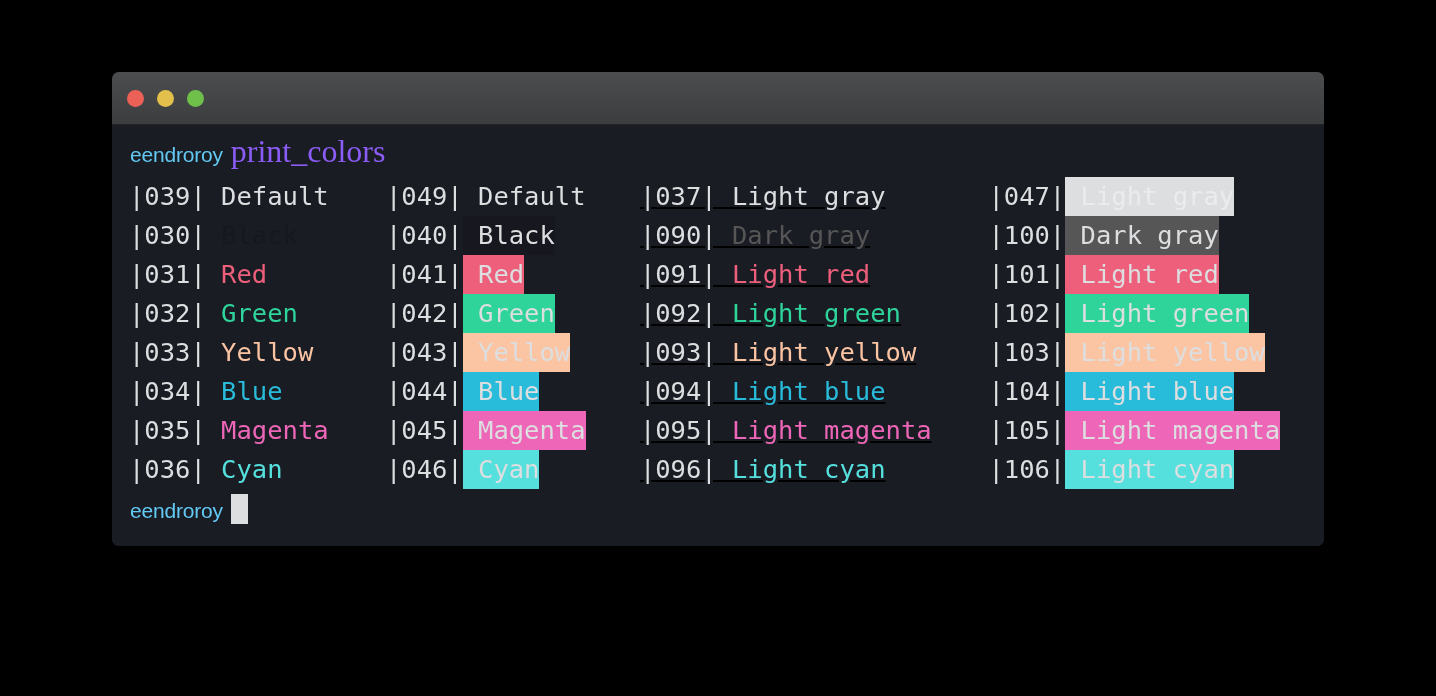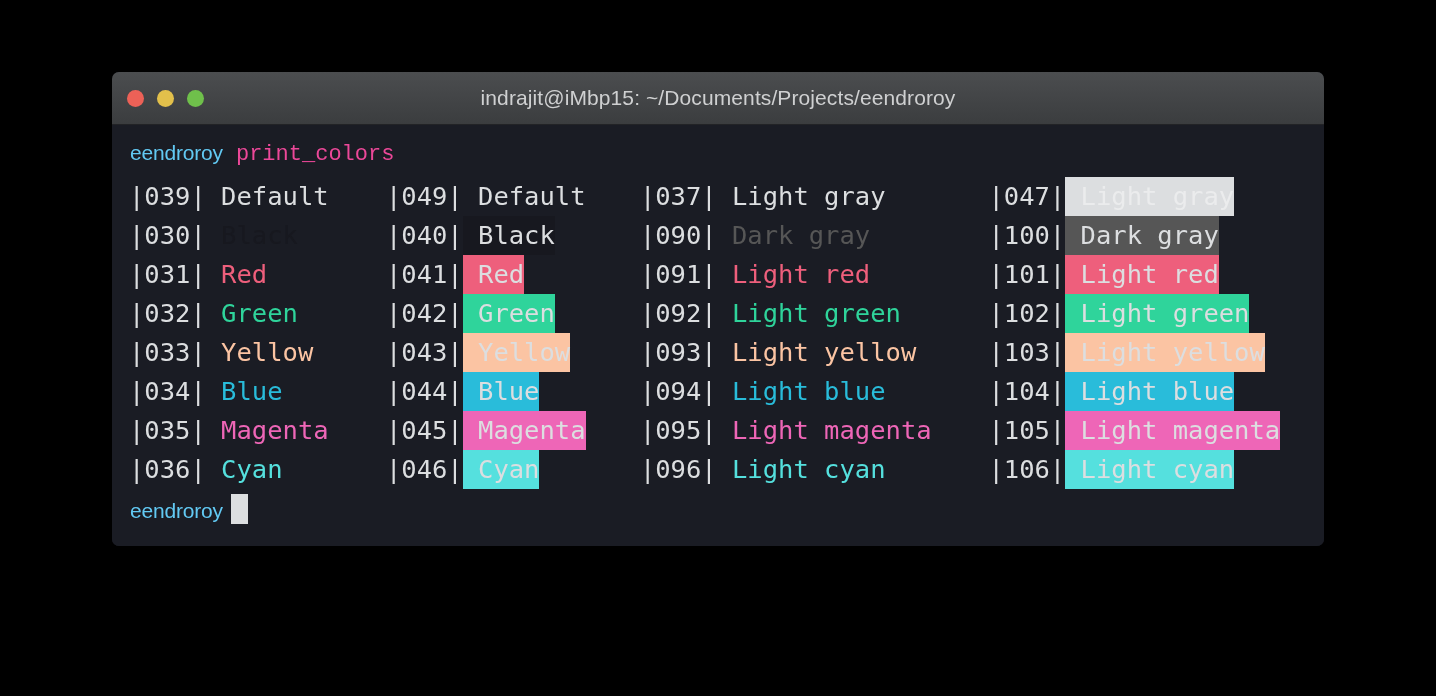--- a/index.html
+++ b/index.html
@@ -91,23 +91,23 @@
     white-space: pre;
     line-height: 40px;
   }
   .prompt-user {
     font-family: "Liberation Sans", sans-serif;
     font-size: 21px;
     color: #62c9f3;
     letter-spacing: -0.2px;
   }
   .prompt-cmd {
-    font-family: Liberation Mono, monospace;
-    font-size: 22px;
-    color: #ec4899;
+    font-family: Liberation Serif, serif;
+    font-size: 32px;
+    color: #8b5cf6;
   }
   .cursor-block {
     display: inline-block;
     width: 17px;
     height: 30px;
     background: #dcdee0;
     vertical-align: -6px;
     margin-left: 8px;
   }
 
@@ -139,37 +139,36 @@
   }
   .swatch {
     display: inline-block;
     line-height: 39px;
     padding: 0;
   }
   
   .col { display: flex; align-items: stretch; }
   .col-1 { width: 258px; }
   .col-2 { width: 255px; }
-  .col-3 { width: 350px; }
+  .col-3 { width: 350px; text-decoration: underline; }
   .col-4 { width: 350px; }
 </style>
 </head>
 <body>
 
 <div id="screen">
 
   <div id="terminal-window">
 
     <div id="title-bar">
       <div class="traffic-lights">
         <span class="dot dot-close"></span>
         <span class="dot dot-min"></span>
         <span class="dot dot-max"></span>
       </div>
-      <div id="window-title">indrajit@iMbp15: ~/Documents/Projects/eendroroy</div>
     </div>
 
     <div id="terminal-body">
 
       <div class="prompt-line"><span class="prompt-user">eendroroy</span><span class="prompt-cmd"> <span>print_colors</span></span></div>
 
       <div id="color-table">
           <div class="color-row"><div class="col col-1"><span class="cell cell-code">|039|</span><span class="cell cell-label"><span class="swatch" style="color: rgb(220, 222, 224); background: transparent;"> Default</span></span></div><div class="col col-2"><span class="cell cell-code">|049|</span><span class="cell cell-label"><span class="swatch" style="color: rgb(220, 222, 224); background: transparent;"> Default</span></span></div><div class="col col-3"><span class="cell cell-code">|037|</span><span class="cell cell-label"><span class="swatch" style="color: rgb(220, 222, 224); background: transparent;"> Light gray</span></span></div><div class="col col-4"><span class="cell cell-code">|047|</span><span class="cell cell-label"><span class="swatch" style="color: rgb(235, 236, 237); background: rgb(220, 222, 224);"> Light gray</span></span></div></div>
           <div class="color-row"><div class="col col-1"><span class="cell cell-code">|030|</span><span class="cell cell-label"><span class="swatch" style="color: rgb(23, 24, 31); background: transparent;"> Black</span></span></div><div class="col col-2"><span class="cell cell-code">|040|</span><span class="cell cell-label"><span class="swatch" style="color: rgb(220, 222, 224); background: rgb(23, 24, 31);"> Black</span></span></div><div class="col col-3"><span class="cell cell-code">|090|</span><span class="cell cell-label"><span class="swatch" style="color: rgb(86, 86, 86); background: transparent;"> Dark gray</span></span></div><div class="col col-4"><span class="cell cell-code">|100|</span><span class="cell cell-label"><span class="swatch" style="color: rgb(220, 222, 224); background: rgb(86, 86, 86);"> Dark gray</span></span></div></div>
           <div class="color-row"><div class="col col-1"><span class="cell cell-code">|031|</span><span class="cell cell-label"><span class="swatch" style="color: rgb(238, 95, 124); background: transparent;"> Red</span></span></div><div class="col col-2"><span class="cell cell-code">|041|</span><span class="cell cell-label"><span class="swatch" style="color: rgb(220, 222, 224); background: rgb(238, 95, 124);"> Red</span></span></div><div class="col col-3"><span class="cell cell-code">|091|</span><span class="cell cell-label"><span class="swatch" style="color: rgb(238, 95, 124); background: transparent;"> Light red</span></span></div><div class="col col-4"><span class="cell cell-code">|101|</span><span class="cell cell-label"><span class="swatch" style="color: rgb(220, 222, 224); background: rgb(238, 95, 124);"> Light red</span></span></div></div>

